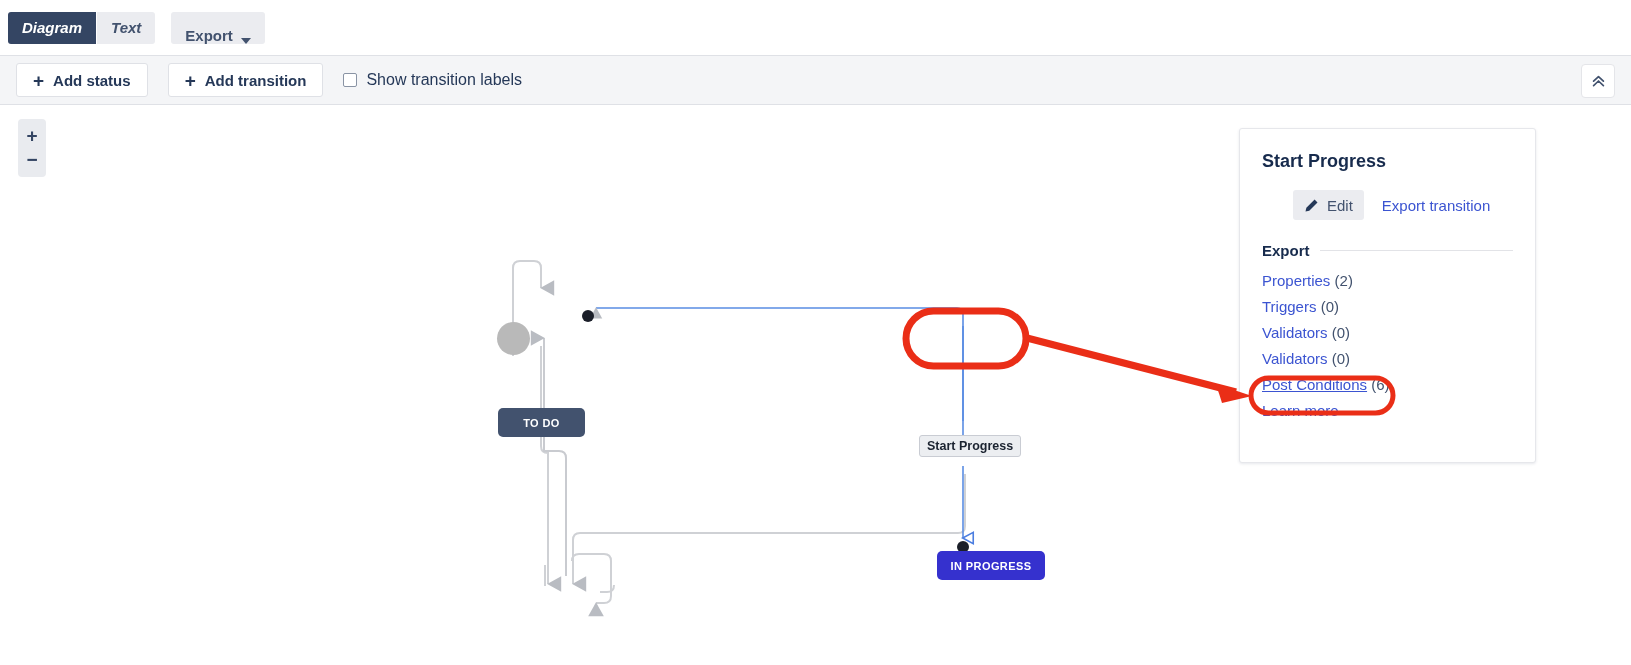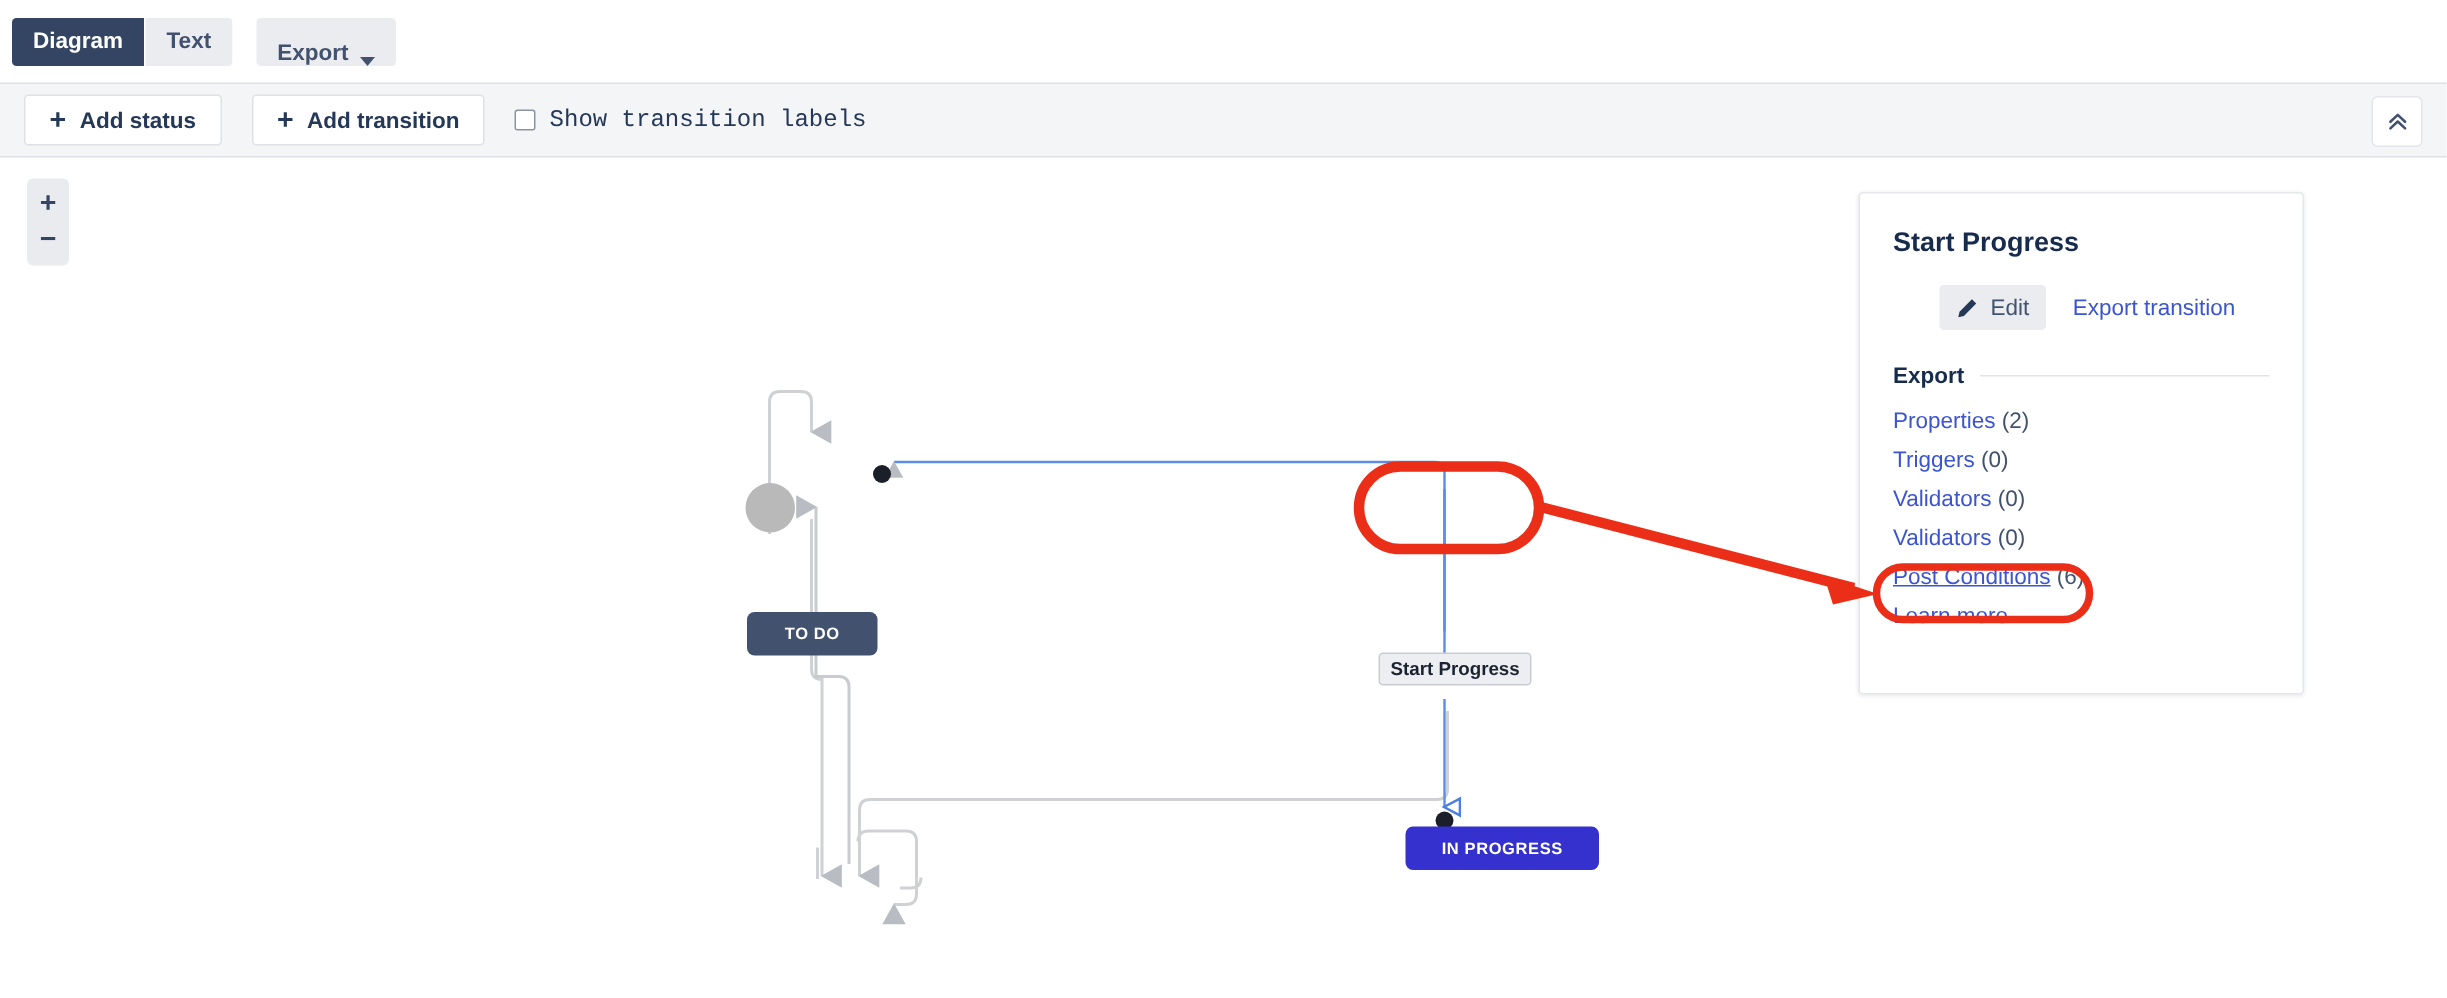--- a/index.html
+++ b/index.html
@@ -16,21 +16,21 @@
     position: absolute; top: 0; left: 0; width: 1631px; height: 55px;
     background: #ffffff;
     display: flex; align-items: center; padding-left: 8px; gap: 0;
   }
   .seg-group { display: flex; border-radius: 3px; overflow: hidden; }
   .seg {
     height: 32px; padding: 0 14px;
     display: flex; align-items: center; justify-content: center;
     font-size: 15px; font-weight: 600;
     background: #ebecf0; color: #42526e;
-    cursor: pointer; border: none;
+    cursor: pointer; border: none; font-style: italic;
   }
   .seg.active { background: #344563; color: #ffffff; }
   .seg-sep { width: 1px; background: #ffffff; }
   #export-btn {
     margin-left: 16px; height: 32px; padding: 0 14px;
     display: flex; align-items: flex-end; gap: 8px;
     background: #ebecf0; color: #42526e;
     font-size: 15px; font-weight: 600;
     border-radius: 3px; cursor: pointer;
   }
@@ -45,21 +45,21 @@
     border-bottom: 1px solid #dfe1e6;
     display: flex; align-items: center; padding: 0 16px;
   }
   .tb-btn {
     height: 34px; padding: 0 16px; margin-right: 20px;
     display: flex; align-items: center; gap: 9px;
     background: #ffffff; border: 1px solid #dfe1e6; border-radius: 3px;
     font-size: 15px; font-weight: 600; color: #253858; cursor: pointer;
   }
   .plus { font-size: 19px; font-weight: 700; line-height: 1; color: #253858; }
-  #showlabels { display: flex; align-items: center; gap: 9px; cursor: pointer; font-family: Liberation Mono, monospace; }
+  #showlabels { display: flex; align-items: center; gap: 9px; cursor: pointer; }
   #showlabels .box {
     width: 14px; height: 14px; border: 1px solid #8993a4; border-radius: 2px;
     background: #ffffff;
   }
   #showlabels .lbl { font-size: 16px; color: #253858; }
   #collapse-btn {
     position: absolute; right: 16px; top: 8px;
     width: 34px; height: 34px; background: #ffffff;
     border: 1px solid #e4e5e9; border-radius: 4px;
     display: flex; align-items: center; justify-content: center;
@@ -82,21 +82,21 @@
     justify-content: center; color: #344563; font-size: 19px;
     font-weight: 700; cursor: pointer; line-height: 1;
   }
 
   .node {
     position: absolute; display: flex; align-items: center; justify-content: center;
     border-radius: 5px; color: #ffffff;
     font-size: 11px; font-weight: 700; letter-spacing: .4px;
   }
   #node-todo       { left: 498px; top: 302px; width: 87px; height: 29px; background: #42526e; }
-  #node-inprogress { left: 937px; top: 445px; width: 129px; height: 29px; background: #3531ce; }
+  #node-inprogress { left: 937px; top: 445px; width: 108px; height: 29px; background: #3531ce; }
 
   #start-circle {
     position: absolute; left: 497px; top: 216px; width: 33px; height: 33px;
     border-radius: 50%; background: #b9b9b9;
   }
 
   #tr-label {
     position: absolute; left: 919px; top: 329px;
     padding: 3px 7px; background: #eceef1;
     border: 1px solid #c9ccd3; border-radius: 3px;

